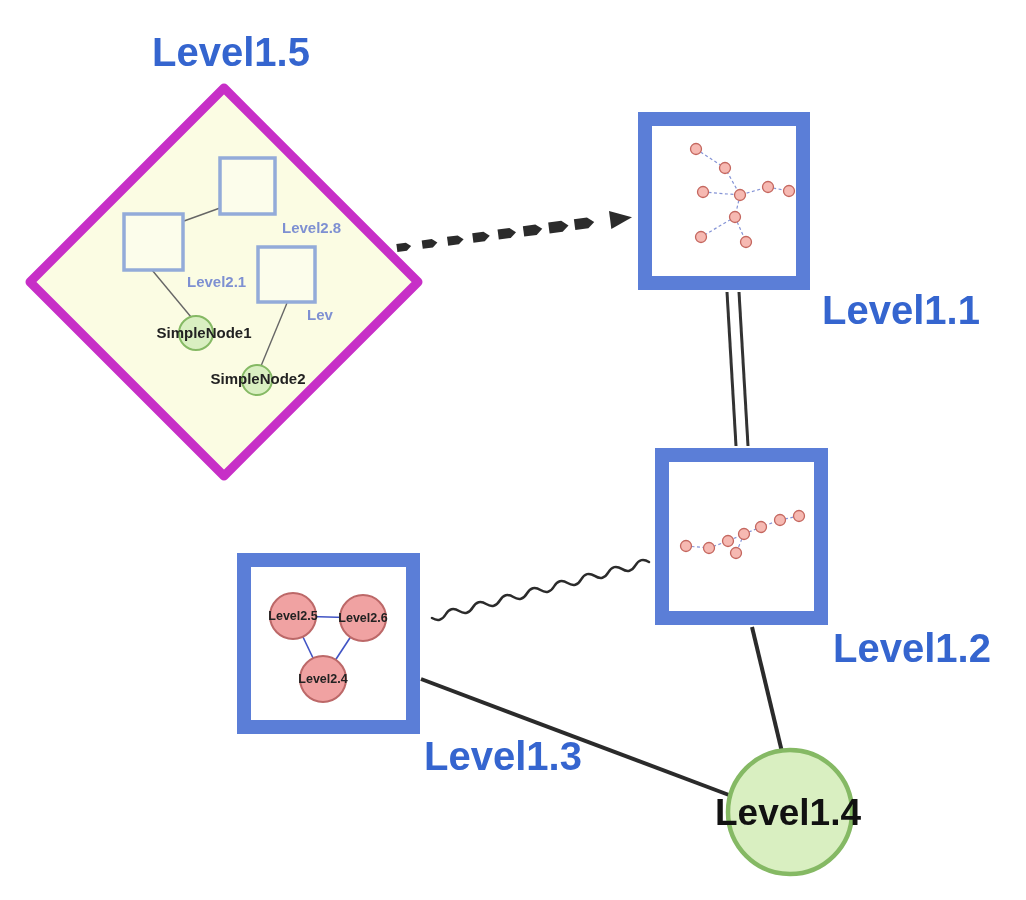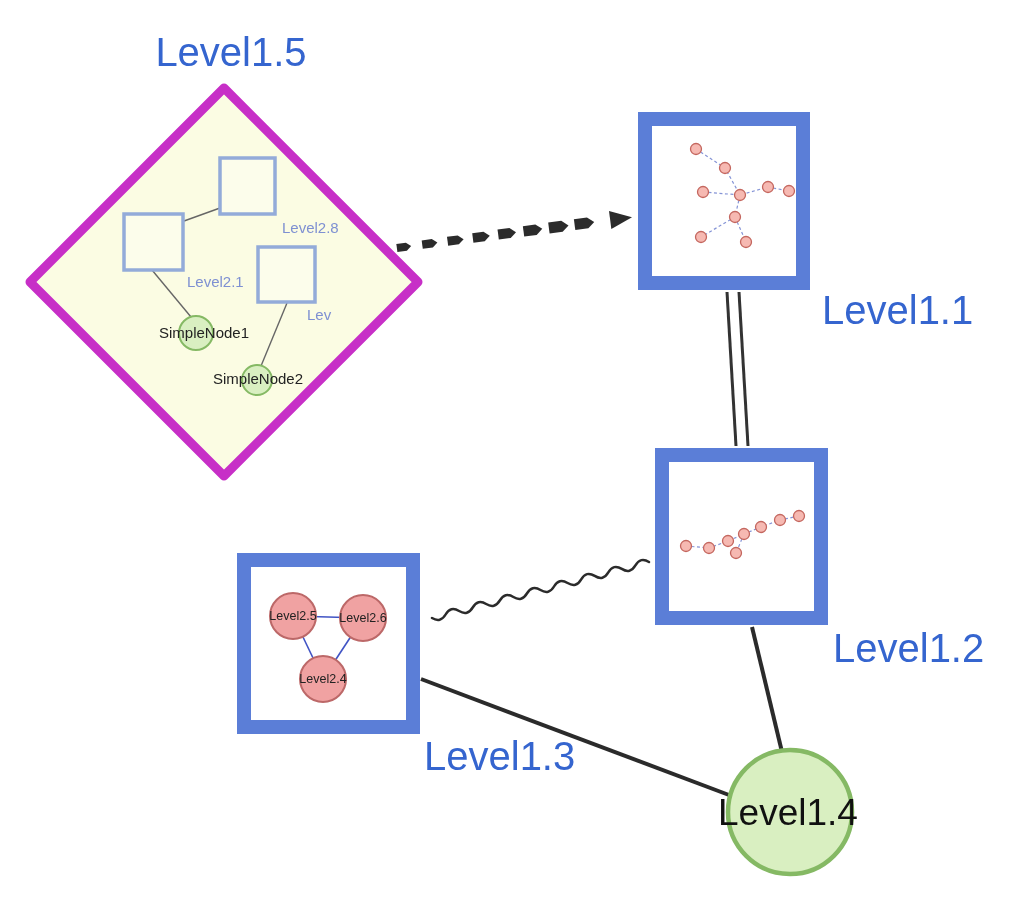--- a/index.html
+++ b/index.html
@@ -4,21 +4,21 @@
 <style>
   html, body {
     margin: 0;
     padding: 0;
     background: #ffffff;
     width: 1026px;
     height: 900px;
     overflow: hidden;
     font-family: "Liberation Sans", sans-serif;
   }
-  #canvas-wrap { position: relative; width: 1014px; height: 900px; }
+  #canvas-wrap { position: relative; width: 1014px; height: 900px; font-weight: bold; }
   svg text { user-select: none; }
 
   .lbl-big        { font-family: "Liberation Sans", sans-serif; font-size: 40px; fill: var(--label-blue); }
   .lbl-big-black  { font-family: "Liberation Sans", sans-serif; font-size: 37px; fill: #111111; }
   .lbl-small-blue { font-family: "Liberation Sans", sans-serif; font-size: 15px; fill: var(--inner-label-blue); }
   .lbl-small-black{ font-family: "Liberation Sans", sans-serif; font-size: 15px; fill: #222222; }
   .lbl-tiny       { font-family: "Liberation Sans", sans-serif; font-size: 12.5px; fill: #222222; }
 
   .diamond      { fill: var(--diamond-fill); stroke: var(--diamond-border); stroke-width: 9; stroke-linejoin: round; }
   .inner-square { fill: var(--inner-square-fill); stroke: var(--inner-square-border); stroke-width: 3.5; }

